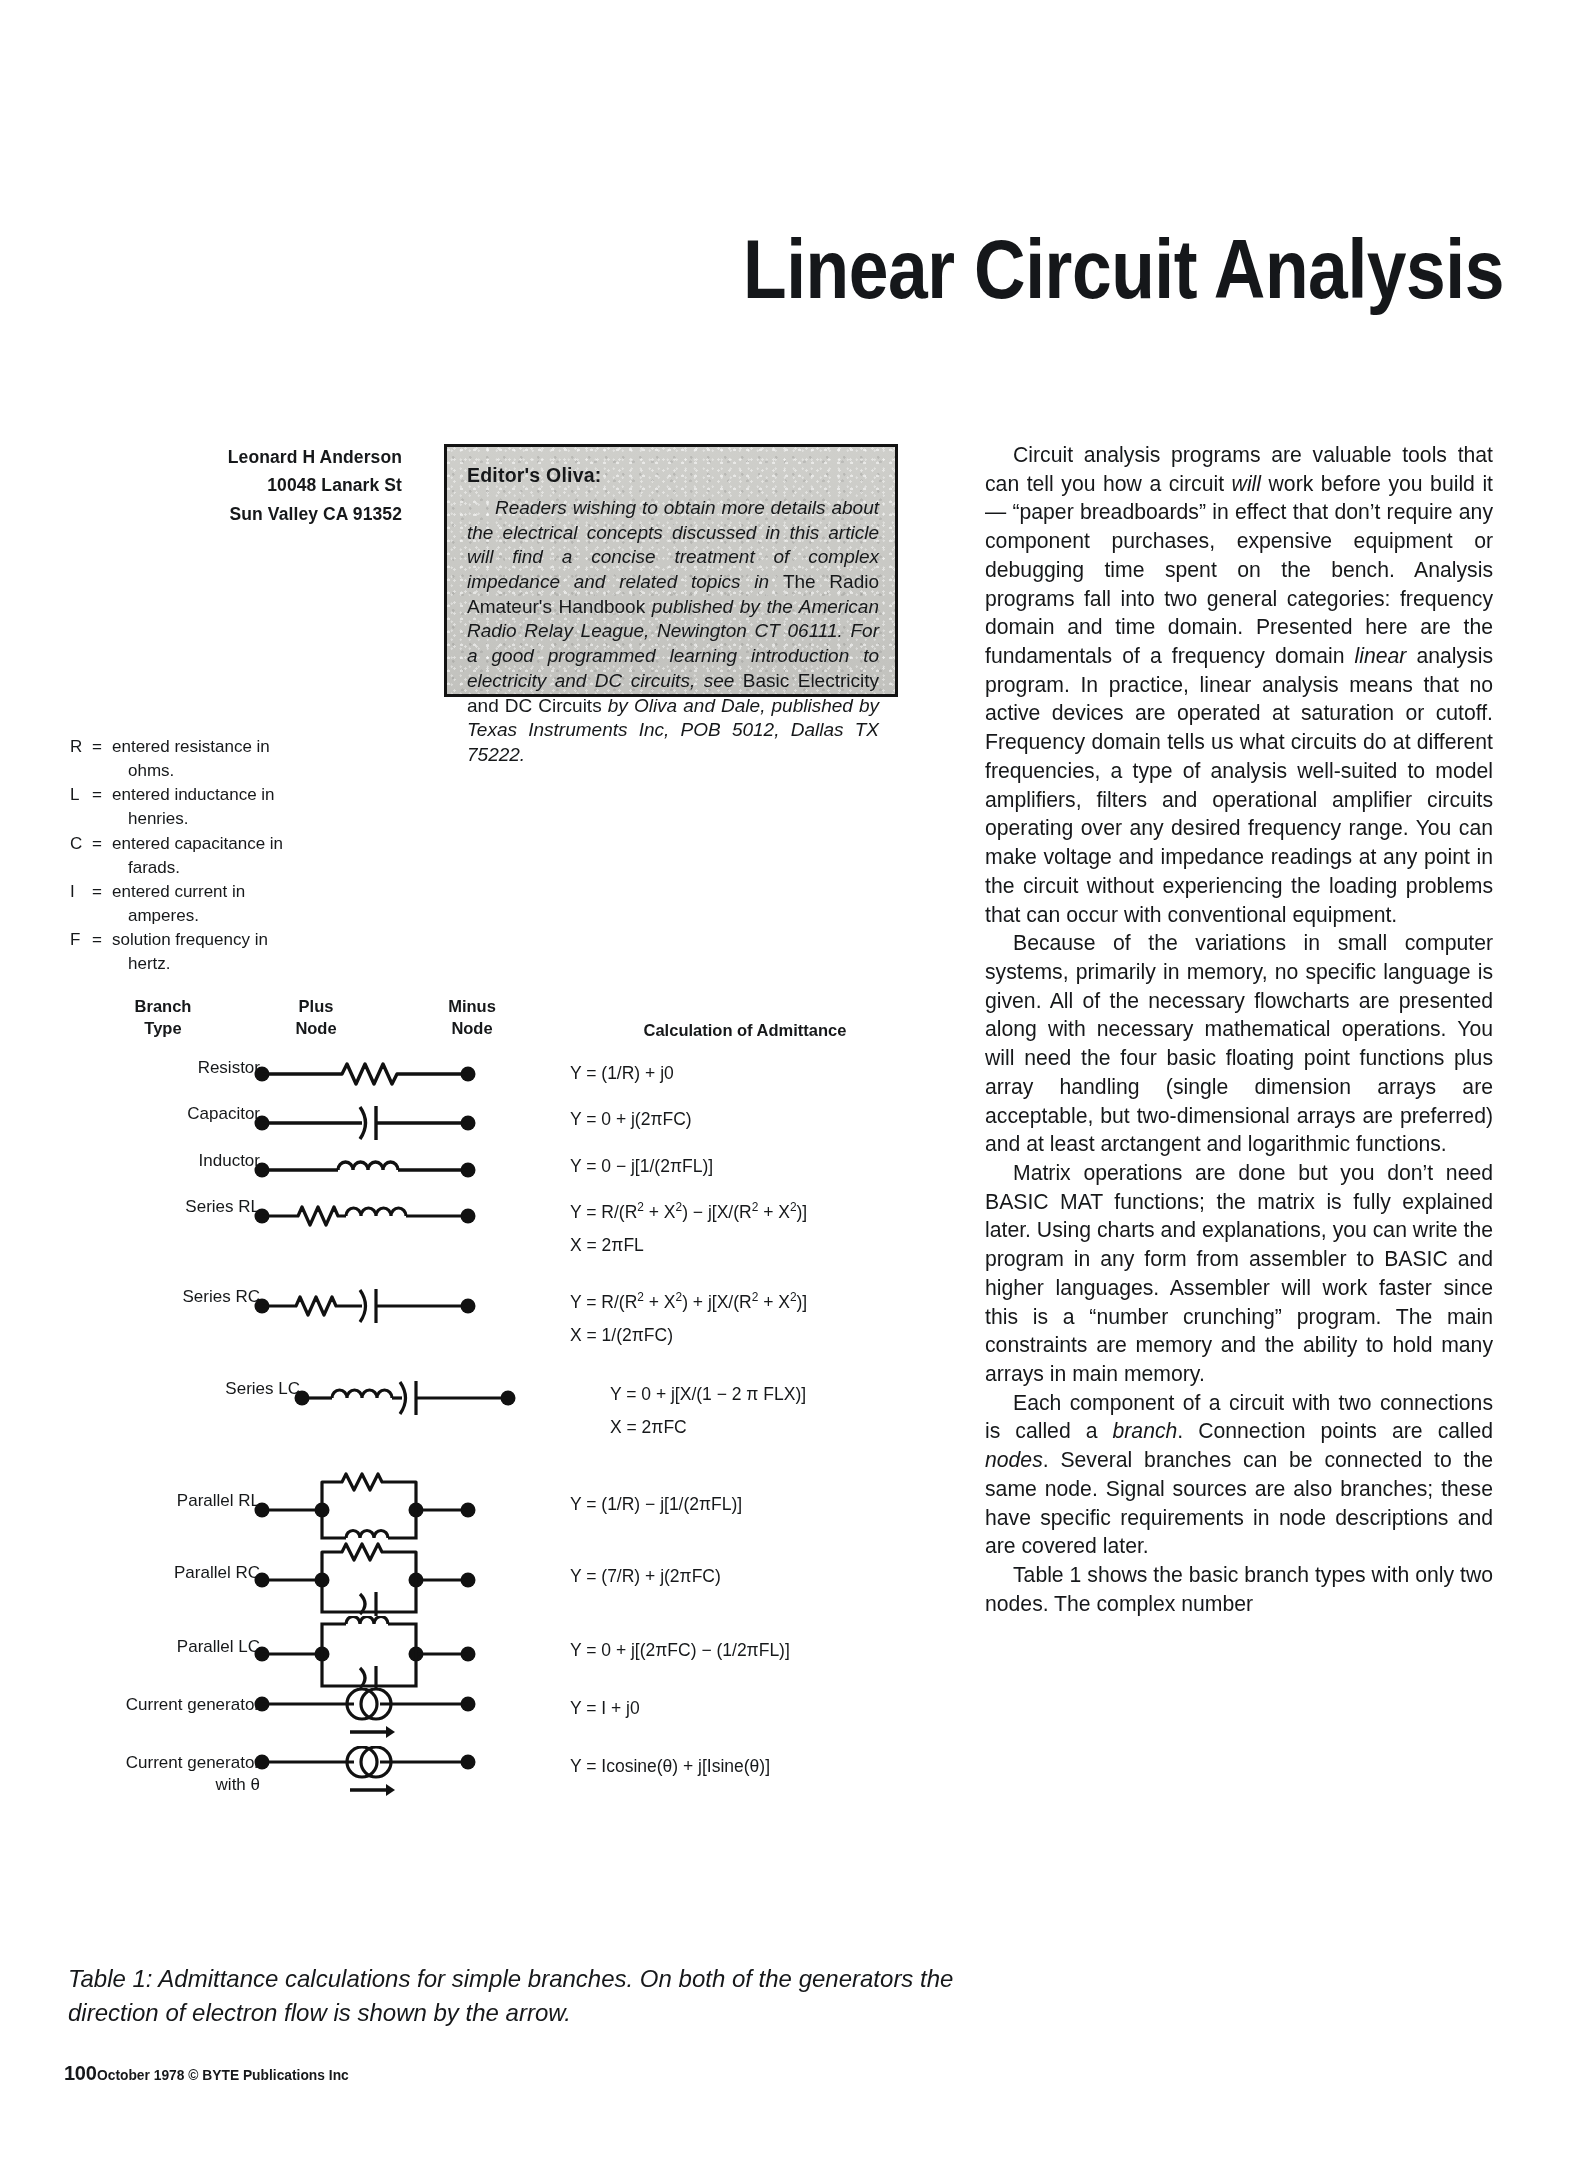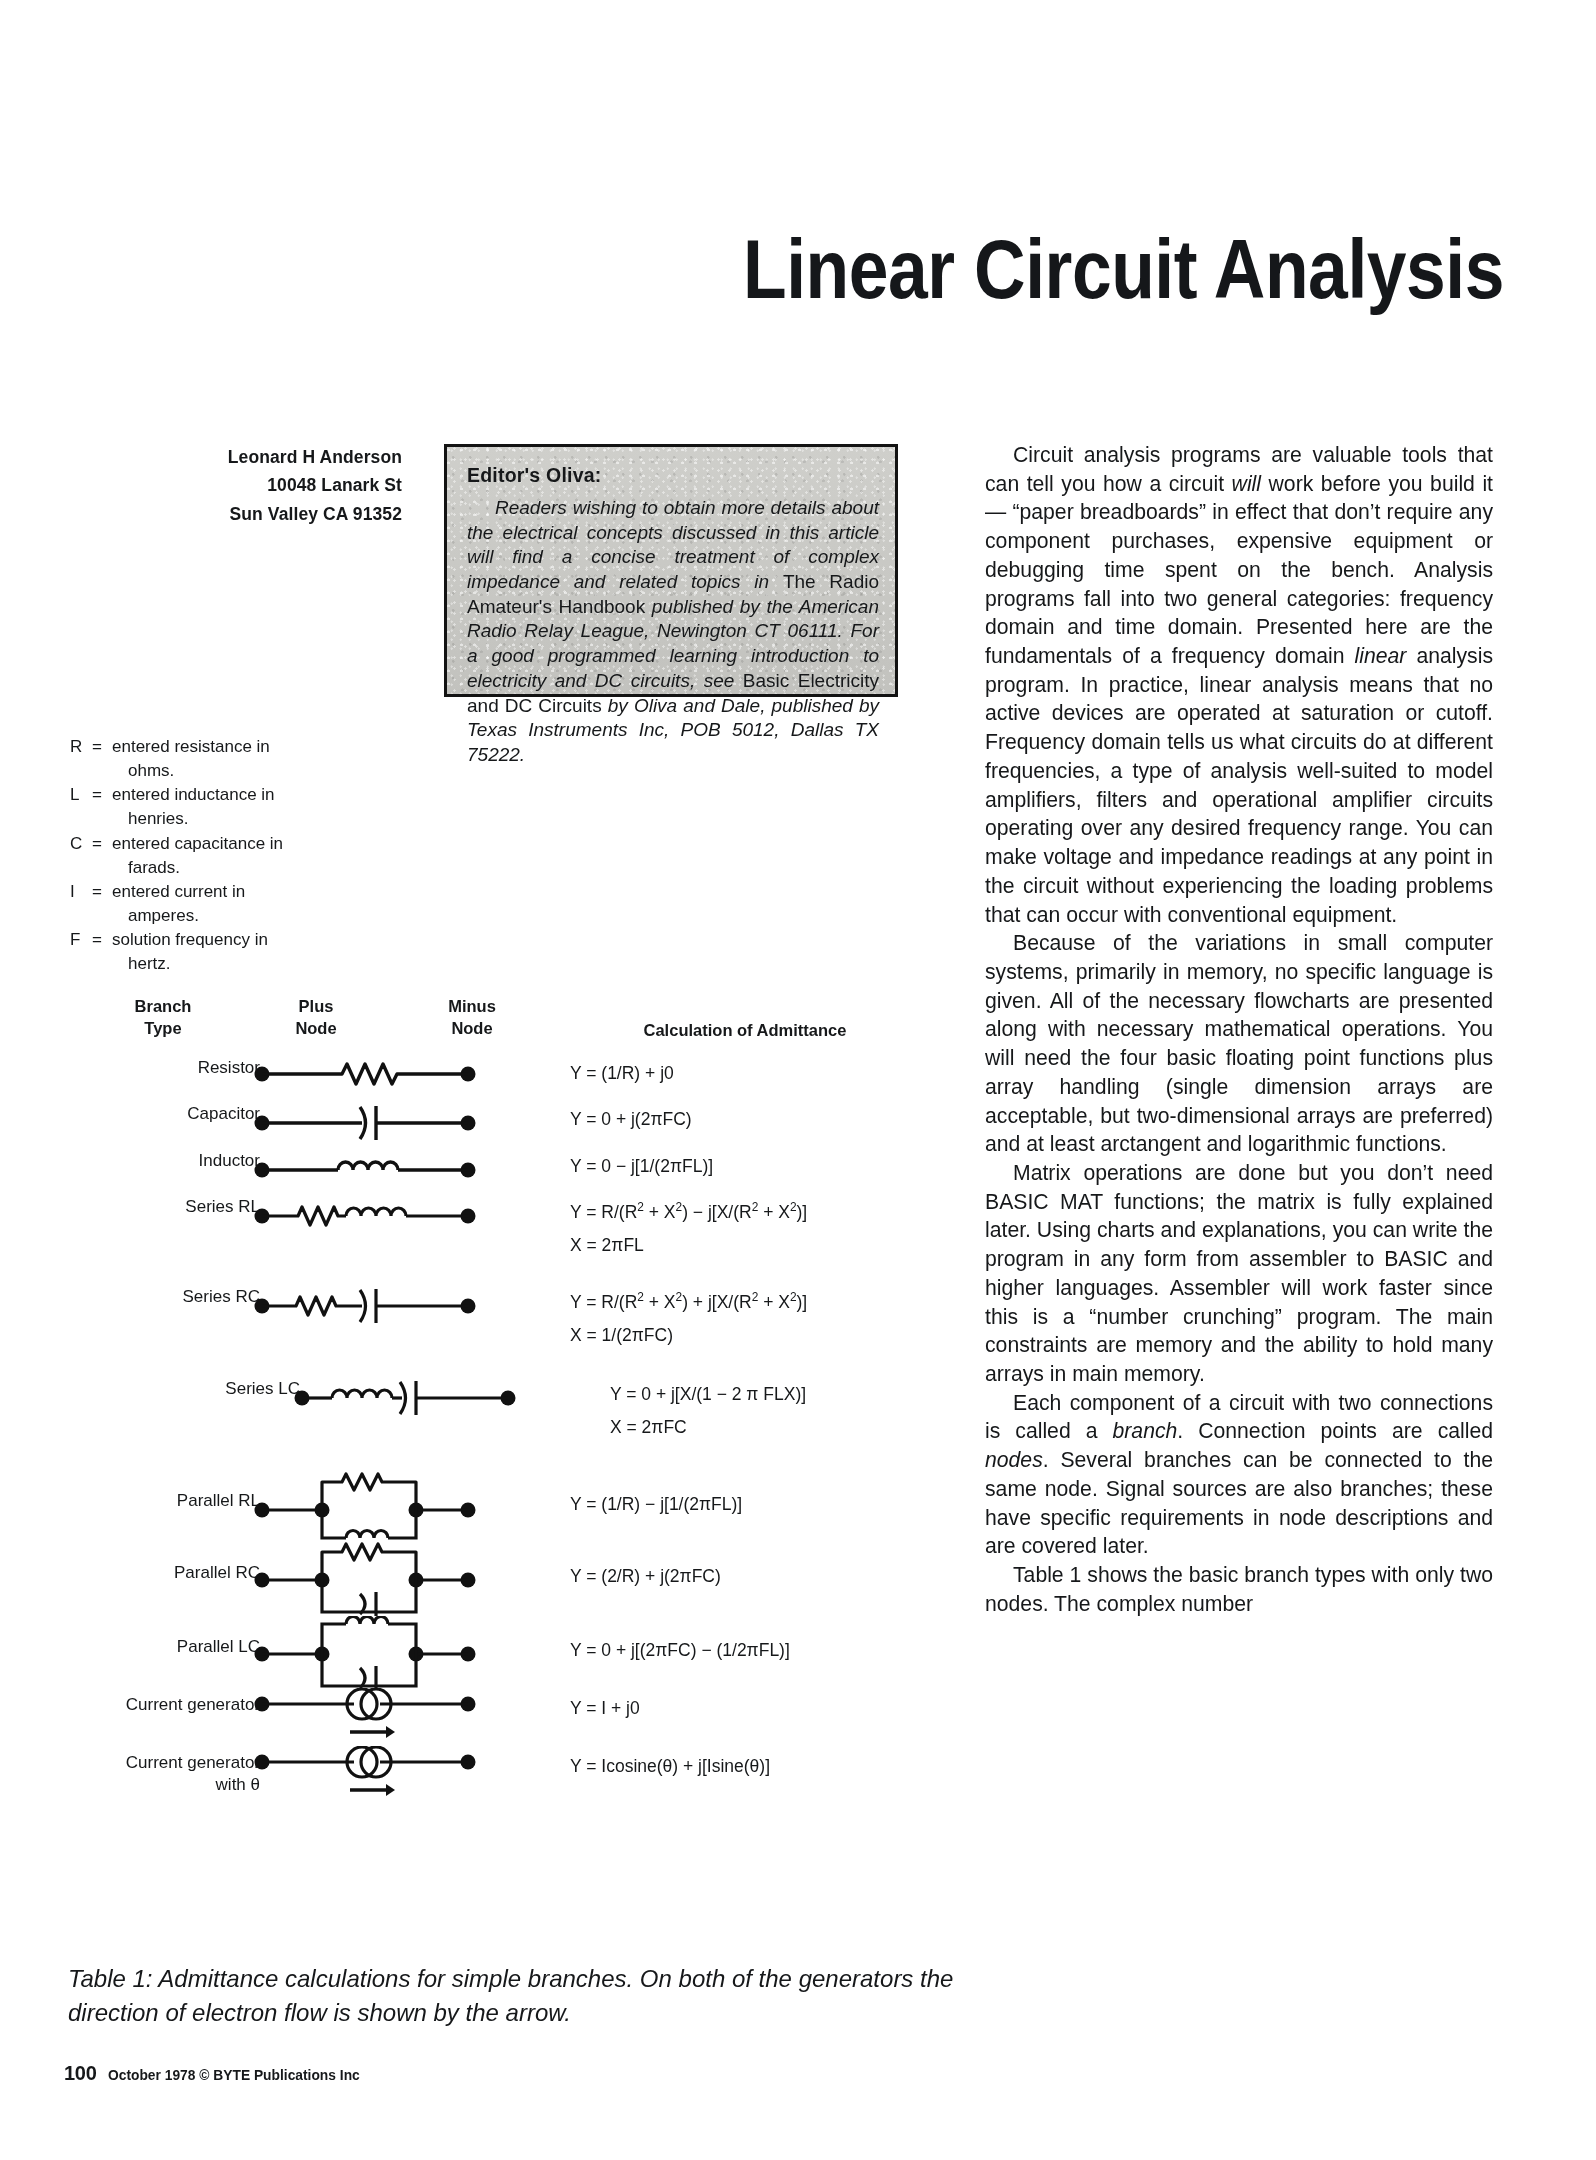--- a/index.html
+++ b/index.html
@@ -130,21 +130,21 @@
     width:892px;
     font-size:24px; font-style:italic;
     line-height:1.42;
     text-align:left;
   }
 
   
   #page-footer {
     position:absolute;
     left:64px; top:2062px;
-    display:flex; align-items:baseline; gap:12px;
+    display:flex; align-items:baseline; gap:1px;
     font-size:15px;
   }
   #page-footer .pg { font-size:20px; font-weight:bold; letter-spacing:-0.3px; }
   #page-footer .im { font-weight:bold; transform:scaleX(0.92); transform-origin:left center; }
 
   
   #right-column {
     position:absolute;
     left:985px; top:441px;
     width:508px;
@@ -360,21 +360,21 @@
           <circle cx="72" cy="38" r="7.5" fill="#111"></circle>
             <circle cx="166" cy="38" r="7.5" fill="#111"></circle>
           <path d="M12 38 H72 M166 38 H218" fill="none" stroke="#111" stroke-width="3.2"></path>
           <path d="M72 38 V10 H92 l4 -8 l8 16 l8 -16 l8 16 l8 -16 l4 8 H166 V38" fill="none" stroke="#111" stroke-width="3.2" stroke-linejoin="round"></path>
           <path d="M72 38 V70 H166 V38" fill="none" stroke="#111" stroke-width="3.2"></path>
           <path d="M110 52 Q120 62 110 72" fill="none" stroke="#111" stroke-width="3.2"></path>
           <path d="M126 50 V74" fill="none" stroke="#111" stroke-width="3.2"></path>
         </svg>
       </div>
       <div class="row-calc" style="top:18px;">
-        <span>Y = (2/R) + j(2πFC)</span>
+        <span>Y = (7/R) + j(2πFC)</span>
       </div>
     </div>
 
     <div class="row" style="height:72px;">
       <div class="row-label" style="top:20px;">Parallel LC</div>
       <div class="row-sym">
         <svg width="230" height="80" viewBox="0 0 230 80">
           <circle cx="12" cy="38" r="7.5" fill="#111"></circle>
             <circle cx="218" cy="38" r="7.5" fill="#111"></circle>
           <circle cx="72" cy="38" r="7.5" fill="#111"></circle>

